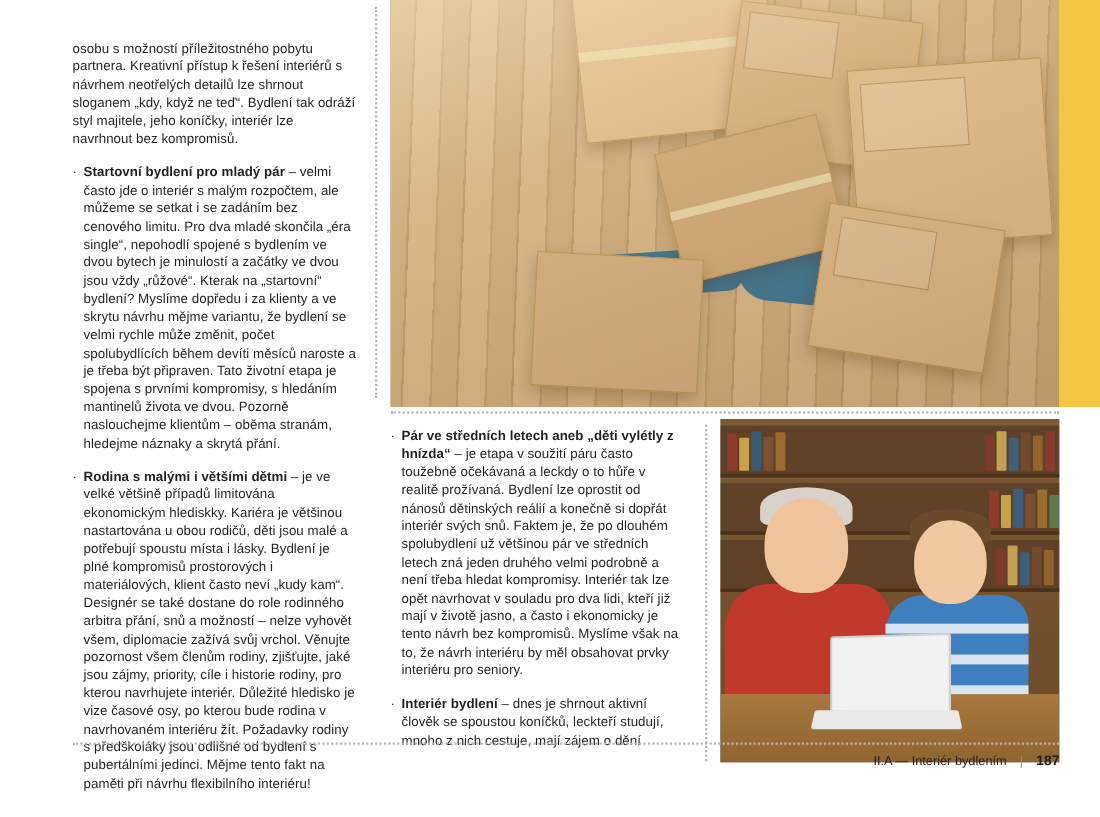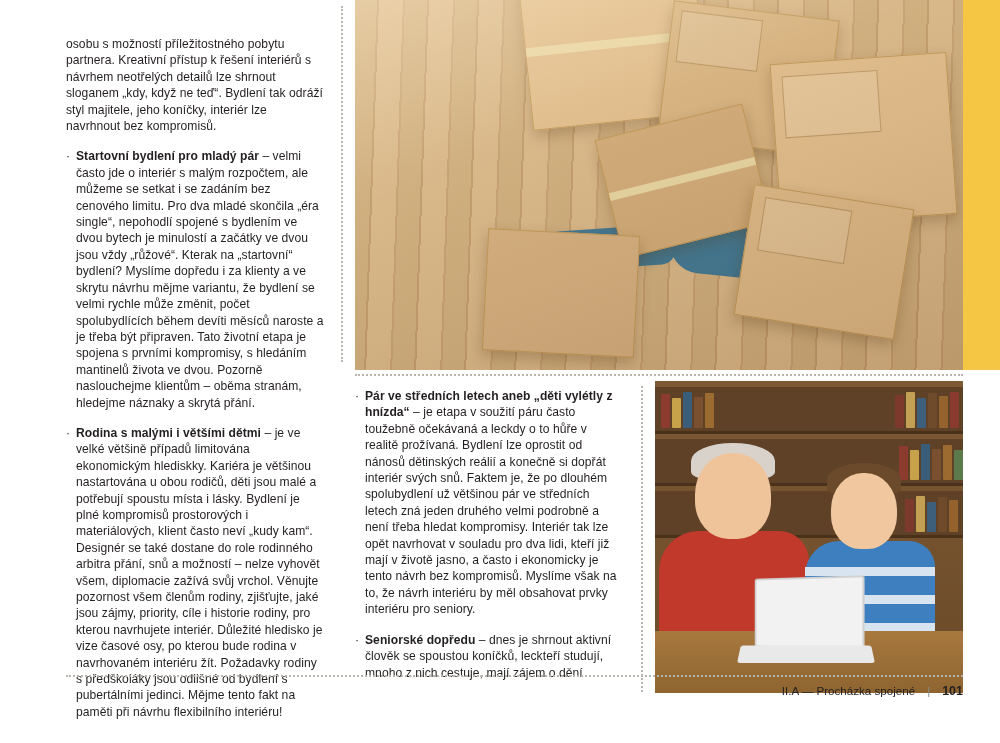--- a/index.html
+++ b/index.html
@@ -423,24 +423,24 @@
   </div>
 
   <div class="col col-right">
     <div class="blk bulleted">
       <span class="bullet">·</span>
       <p class="para"><span class="lead">Pár ve středních letech aneb „děti vylétly z hnízda“</span><span> – je etapa v soužití páru často toužebně očekávaná a leckdy o to hůře v realitě prožívaná. Bydlení lze oprostit od nánosů dětinských reálií a konečně si dopřát interiér svých snů. Faktem je, že po dlouhém spolubydlení už většinou pár ve středních letech zná jeden druhého velmi podrobně a není třeba hledat kompromisy. Interiér tak lze opět navrhovat v souladu pro dva lidi, kteří již mají v životě jasno, a často i ekonomicky je tento návrh bez kompromisů. Myslíme však na to, že návrh interiéru by měl obsahovat prvky interiéru pro seniory.</span></p>
     </div>
 
     <div class="blk bulleted">
       <span class="bullet">·</span>
-      <p class="para"><span class="lead">Seniorské dopředu</span><span> – dnes je shrnout aktivní člověk se spoustou koníčků, leckteří studují, mnoho z nich cestuje, mají zájem o dění</span></p>
+      <p class="para"><span class="lead">Interiér bydlení</span><span> – dnes je shrnout aktivní člověk se spoustou koníčků, leckteří studují, mnoho z nich cestuje, mají zájem o dění</span></p>
     </div>
   </div>
 
   <div class="footer-rule"></div>
   <div class="footer">
-    <span>II.A — Procházka spojené</span>
+    <span>II.A — Interiér bydlením</span>
     <span class="sep">|</span>
-    <span class="pageno">101</span>
+    <span class="pageno">187</span>
   </div>
 
 </div>
 
 </body></html>

